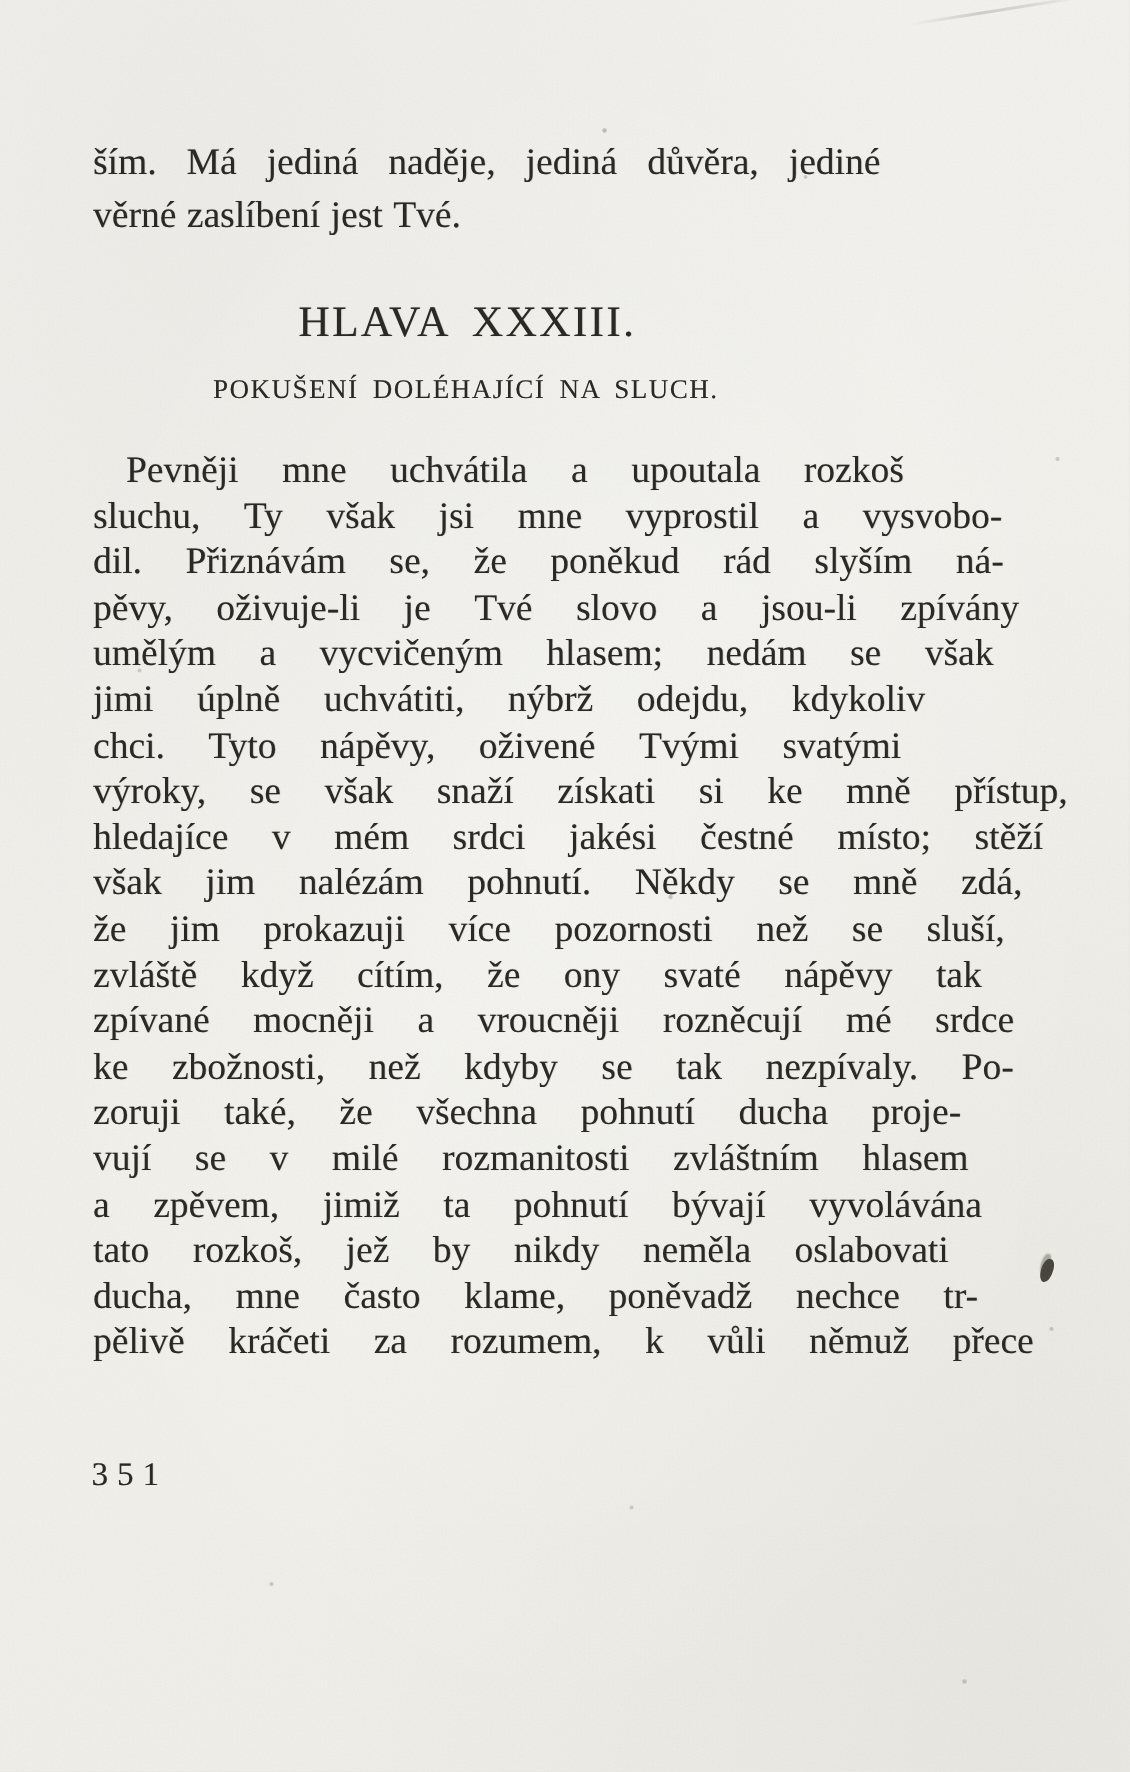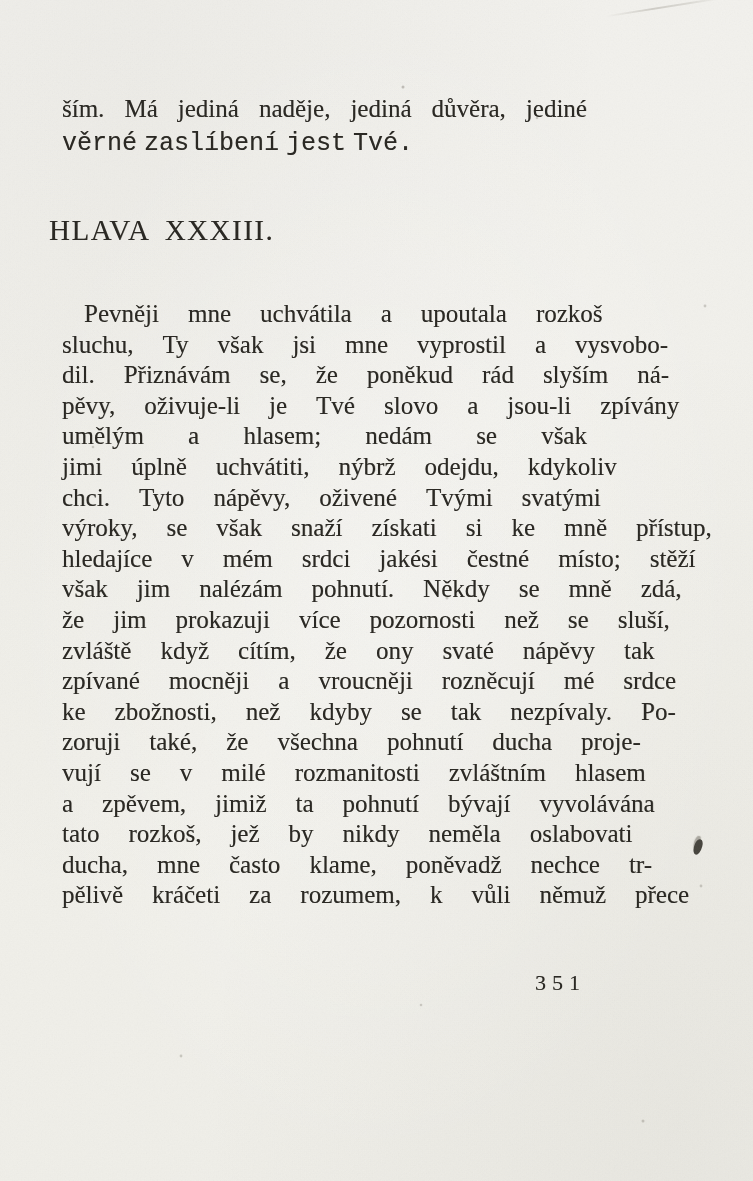--- a/index.html
+++ b/index.html
@@ -28,27 +28,28 @@
     flex-wrap:nowrap;
     white-space:nowrap;
   }
 
   .fragment{
     position:absolute;left:62px;top:91px;width:525px;
     font-size:25px;
     text-shadow:0.3px 0.3px 0.5px rgba(45,42,32,0.4);
   }
   .fragment .jline{height:35px;line-height:35px;}
-  .fragment .jline:last-child{justify-content:flex-start;column-gap:7px;font-family:Liberation Mono, monospace;}
+  .fragment .jline:last-child{justify-content:flex-start;column-gap:7px;}
 
   .heading{
-    position:absolute;left:62px;top:214px;width:525px;
+    position:absolute;left:62px;top:199px;width:525px;
     margin:0;
     font-size:29px;font-weight:normal;
     letter-spacing:1.5px;word-spacing:7px;
+    text-align:center;
     transform:translateX(-13px);
     text-shadow:0.3px 0.3px 0.5px rgba(45,42,32,0.4);
   }
   .subheading{
     position:absolute;left:62px;top:249px;width:525px;
     margin:0;
     font-size:18px;font-weight:normal;
     letter-spacing:1px;word-spacing:4px;
     text-align:center;
     transform:translateX(-14px);
@@ -60,21 +61,21 @@
     font-size:25px;
     text-shadow:0.3px 0.3px 0.5px rgba(45,42,32,0.4);
   }
   .bodytext .jline{height:30.6px;line-height:30.6px;gap:29px;}
   .bodytext .jline:first-child{padding-left:22px;}
 
   .pageno{
     position:absolute;left:62px;top:970px;width:525px;
     font-size:22px;
     letter-spacing:6px;padding-left:6px;
-    text-align:right;
+    text-align:left;
     transform:translateX(-7px);
     text-shadow:0.3px 0.3px 0.4px rgba(45,42,32,0.4);
   }
 
   .ink-blot{
     position:absolute;left:694px;top:839px;width:8px;height:16px;
     background:#45433c;
     border-radius:55% 40% 60% 45%;
     transform:rotate(14deg);
     box-shadow:-2px -4px 1px -1px rgba(90,86,76,0.45);
@@ -117,20 +118,21 @@
       <div class="jline">
         <span>věrné</span>
         <span>zaslíbení</span>
         <span>jest</span>
         <span>Tvé.</span>
       </div>
     </div>
 
   <h1 class="heading">HLAVA XXXIII.</h1>
 
+  <h2 class="subheading">POKUŠENÍ DOLÉHAJÍCÍ NA SLUCH.</h2>
 
   <div class="bodytext">
       <div class="jline">
         <span>Pevněji</span>
         <span>mne</span>
         <span>uchvátila</span>
         <span>a</span>
         <span>upoutala</span>
         <span>rozkoš</span>
       </div>
@@ -160,20 +162,21 @@
         <span>je</span>
         <span>Tvé</span>
         <span>slovo</span>
         <span>a</span>
         <span>jsou-li</span>
         <span>zpívány</span>
       </div>
       <div class="jline">
         <span>umělým</span>
         <span>a</span>
+        <span>vycvičeným</span>
         <span>hlasem;</span>
         <span>nedám</span>
         <span>se</span>
         <span>však</span>
       </div>
       <div class="jline">
         <span>jimi</span>
         <span>úplně</span>
         <span>uchvátiti,</span>
         <span>nýbrž</span>

